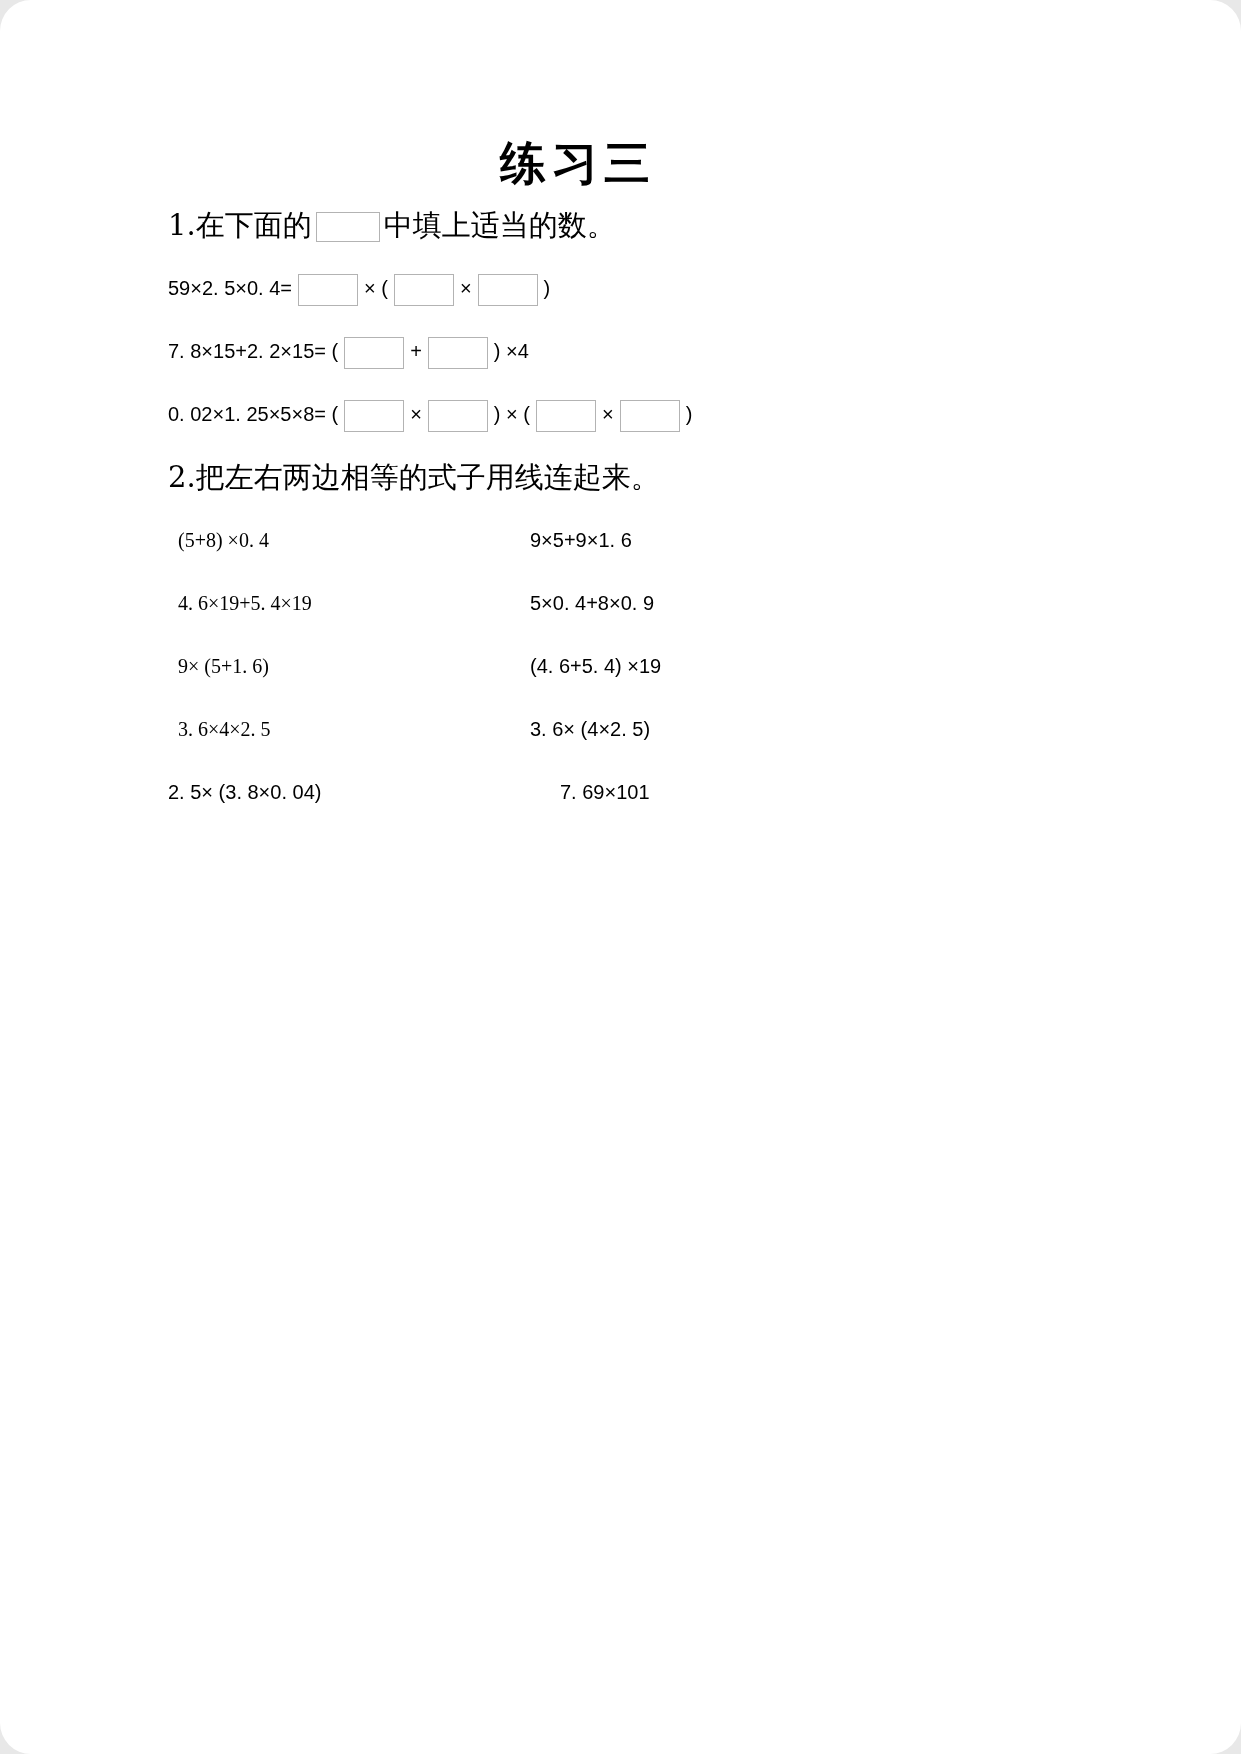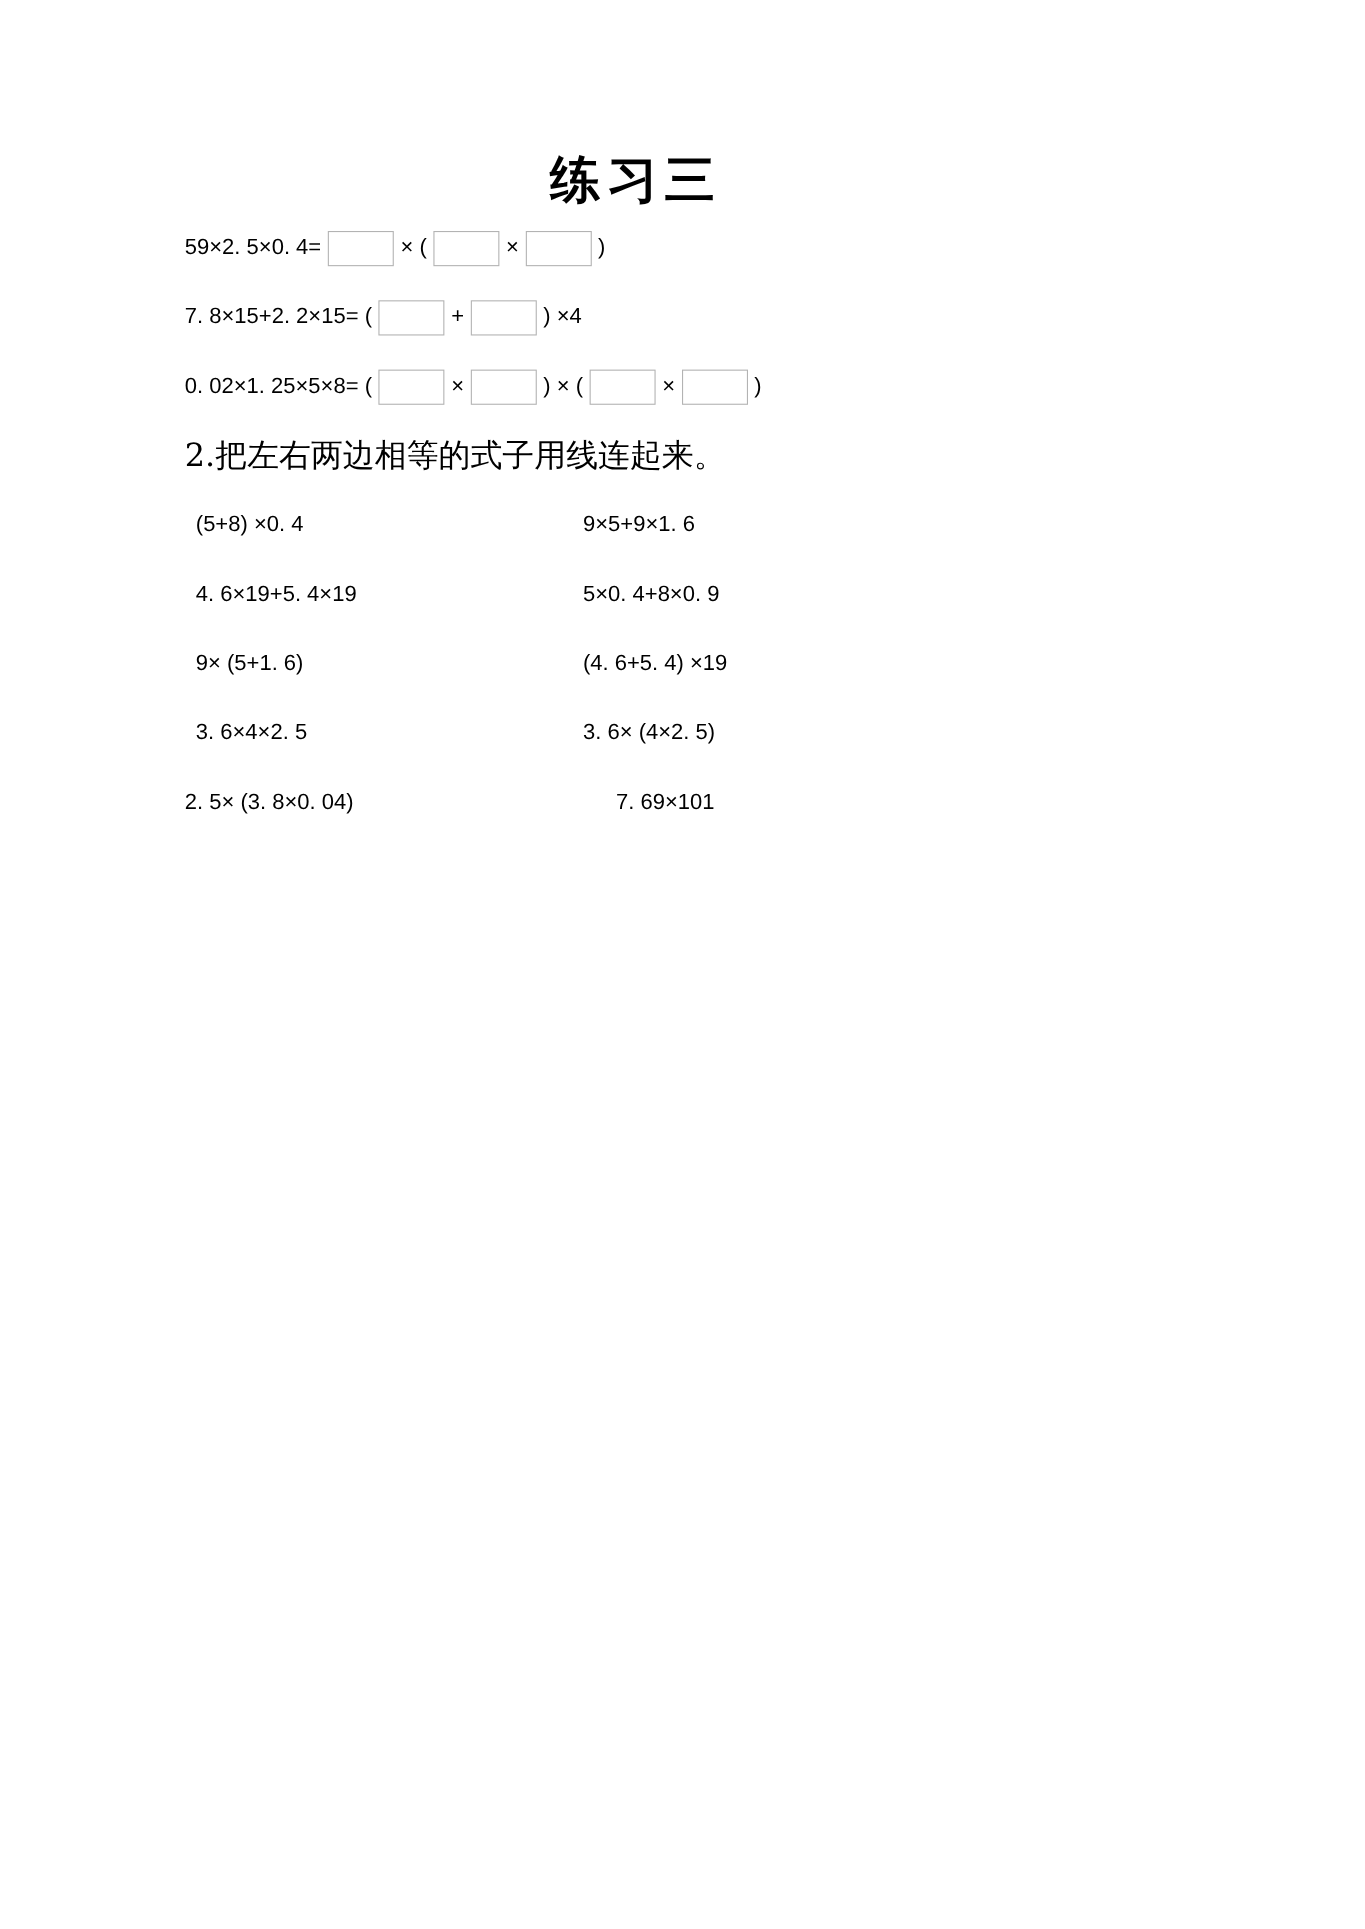--- a/index.html
+++ b/index.html
@@ -5,20 +5,21 @@
   html, body { margin: 0; padding: 0; background: #e8e8e8; }
   .page {
     position: relative;
     width: 1241px;
     height: 1754px;
     margin: 0 auto;
     background: #ffffff;
     color: #000;
     font-family: "Liberation Sans", "DejaVu Sans", sans-serif;
     overflow: hidden;
+    border-radius: 31px;
   }
   .content { padding: 135px 60px 0 168px; }
   .title {
     width: 820px;
     height: 56px;
     line-height: 56px;
     text-align: center;
     font-size: 46px;
     font-weight: bold;
     font-family: "DejaVu Serif", "Liberation Serif", serif;
@@ -45,36 +46,38 @@
     background: #ffffff;
     vertical-align: middle;
     margin: 0 6px;
   }
   .abox.small { width: 62px; height: 28px; margin: 0 4px; }
   .match-row .col-left {
     display: inline-block;
     width: 352px;
     padding-left: 10px;
     white-space: nowrap;
+    font-family: Liberation Serif, serif;
   }
   .calc-row .col-left {
     display: inline-block;
     width: 392px;
     white-space: nowrap;
   }
   .calc-row-1 { margin-bottom: 84px; }
 </style>
 </head>
 <body>
 
 <div class="page">
   <div class="content">
 
     <h1 class="title">练习三</h1>
 
+    <div class="line prompt"><span>1.在下面的</span><span class="abox small"></span><span>中填上适当的数。</span></div>
 
     <div class="line eq"><span>59×2. 5×0. 4=</span><span class="abox"></span><span>× (</span><span class="abox"></span><span>×</span><span class="abox"></span><span>)</span></div>
 
     <div class="line eq"><span>7. 8×15+2. 2×15= (</span><span class="abox"></span><span>+</span><span class="abox"></span><span>) ×4</span></div>
 
     <div class="line eq"><span>0. 02×1. 25×5×8= (</span><span class="abox"></span><span>×</span><span class="abox"></span><span>) × (</span><span class="abox"></span><span>×</span><span class="abox"></span><span>)</span></div>
 
     <div class="line prompt">2.把左右两边相等的式子用线连起来。</div>
 
     <div class="line eq match-row"><span class="col-left">(5+8) ×0. 4</span><span class="col-right">9×5+9×1. 6</span></div>

